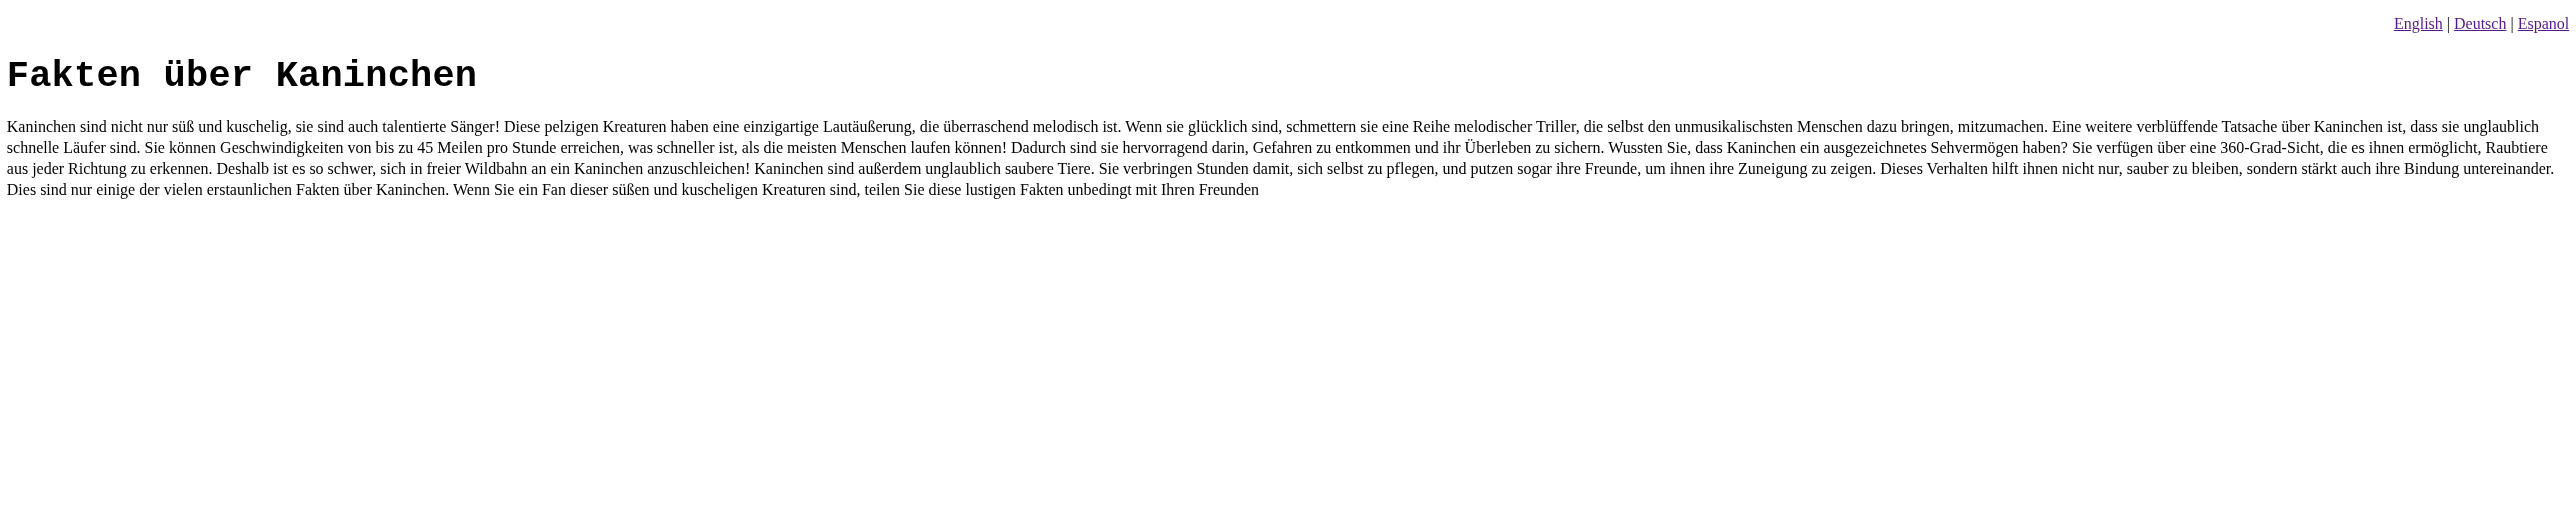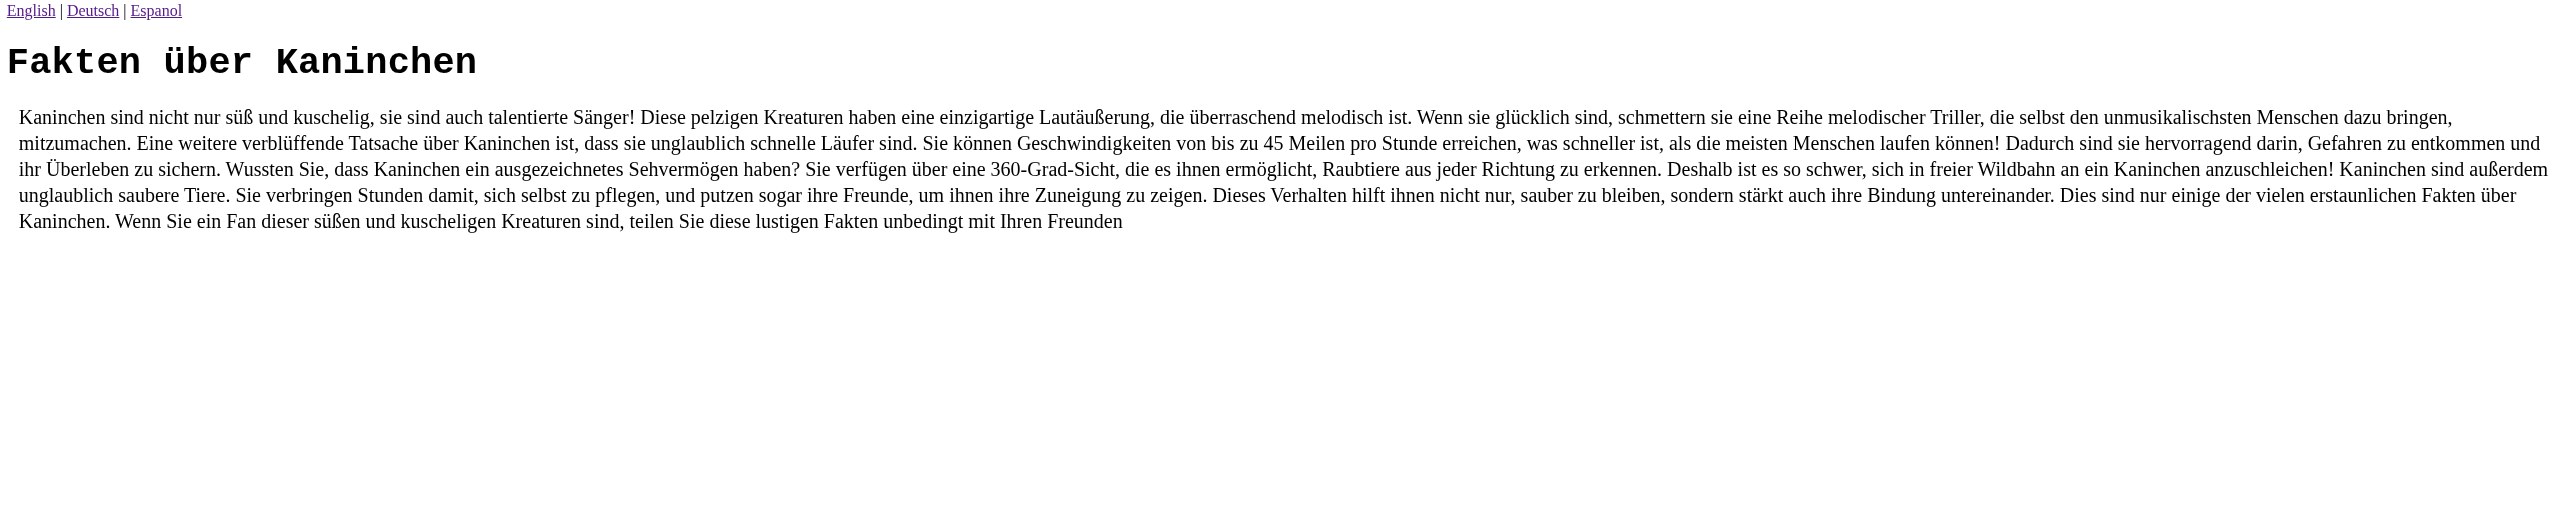--- a/index.html
+++ b/index.html
@@ -14,42 +14,43 @@
     color: #000000;
     overflow: hidden;
   }
   .page {
     padding: 0 6.8px;
     box-sizing: border-box;
   }
   .lang-bar {
     font-size: 16px;
     line-height: 1.2;
-    padding-top: 1px;
+    padding-top: 14px;
     white-space: nowrap;
+    text-align: right;
   }
   .lang-bar a {
     color: #551a8b;
     text-decoration: underline;
   }
   .lang-sep {
     color: #000000;
   }
   h1.page-title {
     font-size: 37px;
     font-weight: bold;
     margin: 23px 0 20.4px 0;
     line-height: 1.1;
     letter-spacing: 0.2px;
     font-family: Liberation Mono, monospace;
   }
   p.body-text {
-    font-size: 20px;
+    font-size: 16px;
     line-height: 1.3;
-    margin: 12px;
+    margin: 0;
     text-align: left;
     max-width: 2564px;
   }
 </style>
 </head>
 <body>
 
 <div class="page">
 
   <div class="lang-bar">

